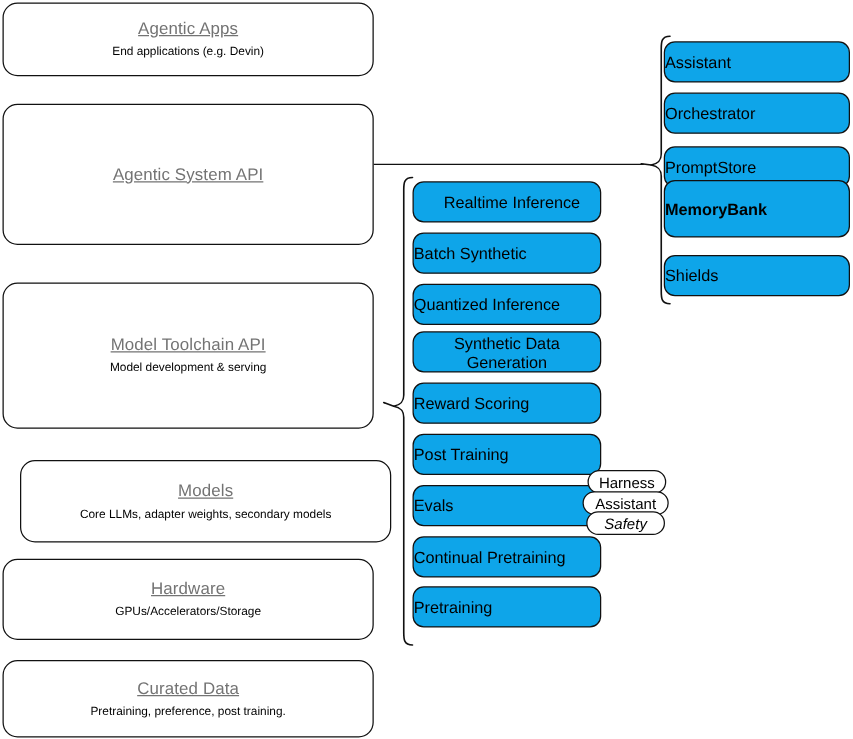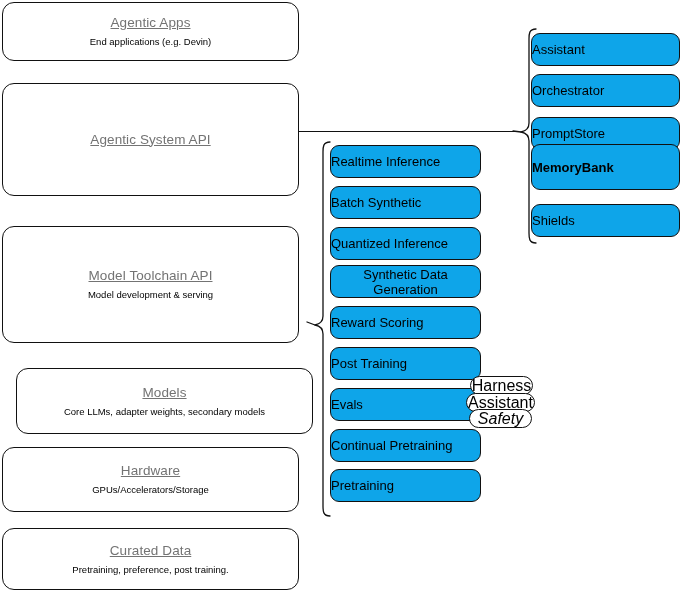--- a/index.html
+++ b/index.html
@@ -57,21 +57,21 @@
   }
   .pill {
     position: absolute;
     box-sizing: border-box;
     border: 1.3px solid #111111;
     border-radius: 999px;
     background: #ffffff;
     display: flex;
     align-items: center;
     justify-content: center;
-    font-size: 16px;
+    font-size: 12px;
     color: #000000;
     text-align: center;
     z-index: 5;
   }
   .hline {
     position: absolute;
     height: 0;
     border-top: 1.3px solid #111111;
   }
   .brace {
@@ -120,21 +120,21 @@
     <div class="layer-sub">Pretraining, preference, post training.</div>
   </div>
 
   <div class="hline" style="left:299px; top:131px; width:216px;"></div>
 
   <svg class="brace" style="left:306px; top:140px; width:26px; height:378px;" viewBox="0 0 26 378">
     <path d="M24 2 C 17 2, 17 7, 17 12 L 17 176 C 17 182, 14 184, 9 185 C 14 186, 17 188, 17 194 L 17 366 C 17 371, 17 376, 24 376"></path>
     <path d="M9 185 L 1 182"></path>
   </svg>
 
-  <div class="comp-box" style="left:330px; top:145px; width:151px; height:33px;">
+  <div class="comp-box" style="left:330px; top:145px; width:151px; height:33px;padding-left:24px;">
     <span>Realtime Inference</span>
   </div>
 
   <div class="comp-box" style="left:330px; top:186px; width:151px; height:33px;">
     <span>Batch Synthetic</span>
   </div>
 
   <div class="comp-box" style="left:330px; top:227px; width:151px; height:33px;">
     <span>Quantized Inference</span>
   </div>

